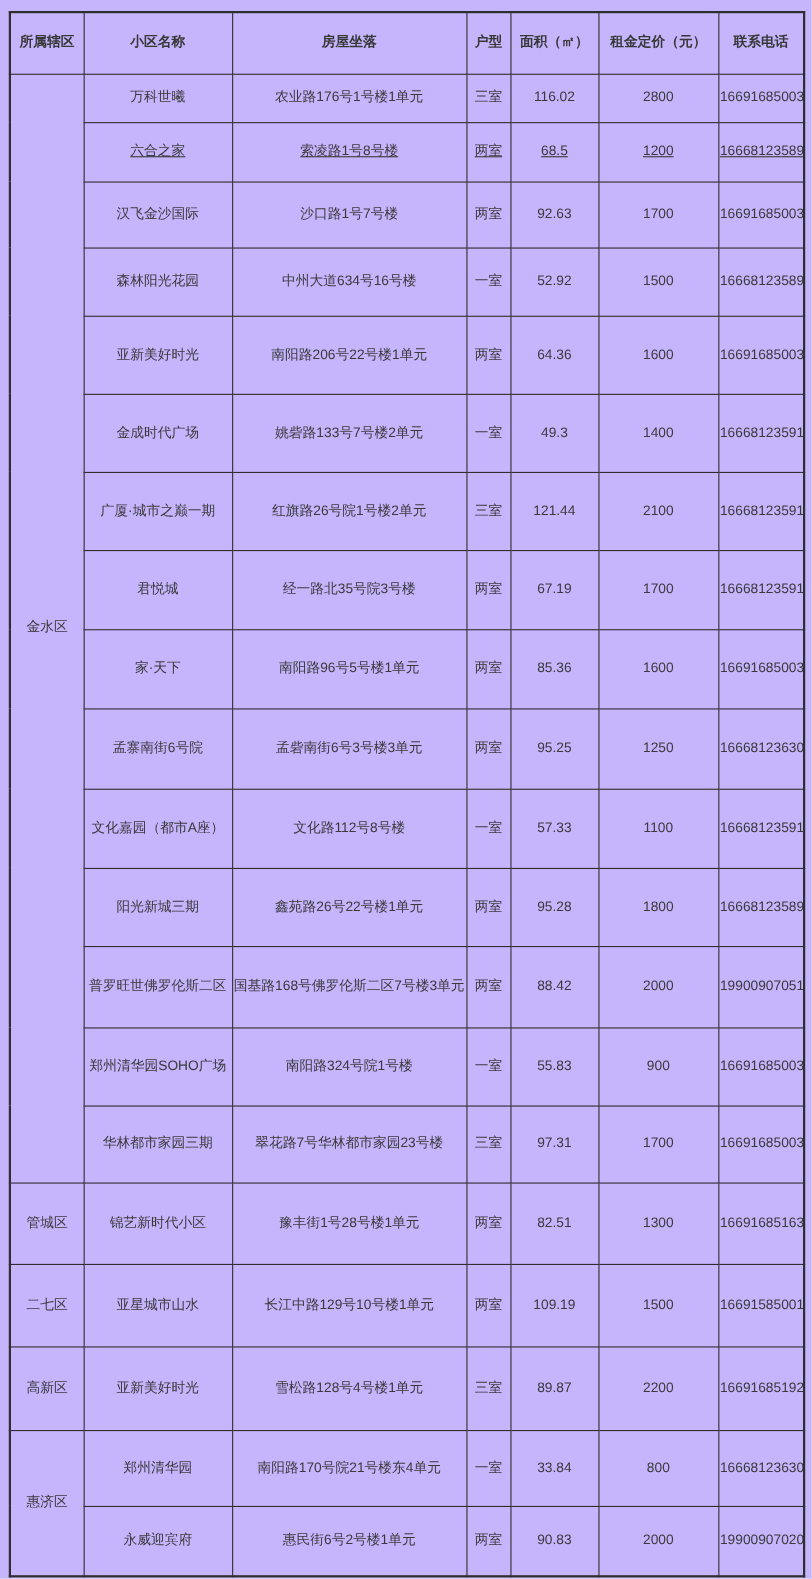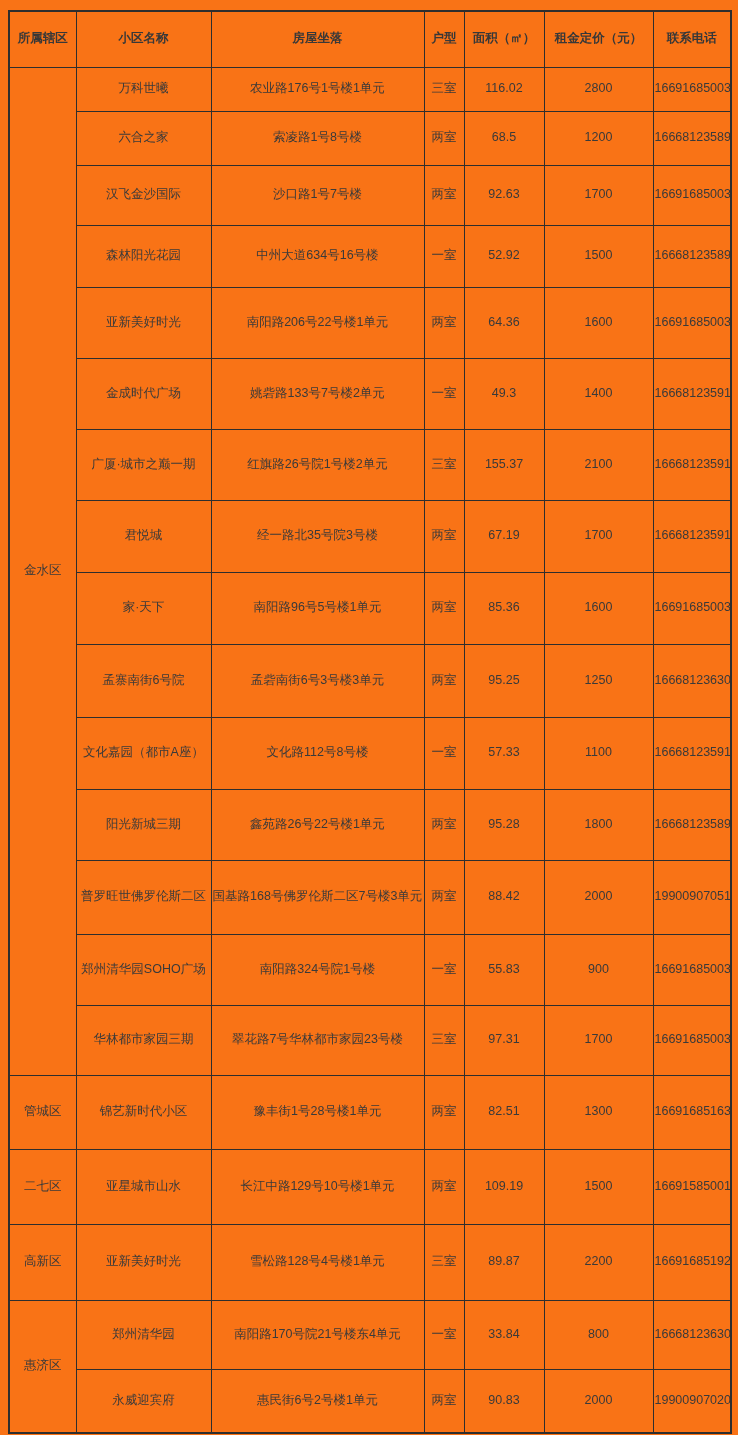--- a/index.html
+++ b/index.html
@@ -7,21 +7,21 @@
     padding: 0;
     background: #ffffff;
     font-family: "Liberation Sans", sans-serif;
     color: #3a3a3a;
   }
   .page {
     width: 738px;
     height: 1435px;
     box-sizing: border-box;
     padding: 10px 8px 0 8px;
-    background: #f97316;
+    background: #c4b5fd;
   }
   table.rental {
     border-collapse: collapse;
     table-layout: fixed;
     width: 722px;
     border: 2px solid #2e2e2e;
   }
   table.rental th,
   table.rental td {
     border: 1px solid #2e2e2e;
@@ -74,21 +74,21 @@
     <tbody id="table-body">
         <tr style="height: 44px;">
           <td rowspan="15" class="cell-district">金水区</td>
           <td class="cell-community-name">万科世曦</td>
           <td class="cell-address">农业路176号1号楼1单元</td>
           <td class="cell-unit-type">三室</td>
           <td class="cell-area">116.02</td>
           <td class="cell-rent">2800</td>
           <td class="cell-phone">16691685003</td>
         </tr>
-        <tr style="height: 54px;">
+        <tr style="height: 54px; text-decoration: underline;">
           <td class="cell-community-name">六合之家</td>
           <td class="cell-address">索凌路1号8号楼</td>
           <td class="cell-unit-type">两室</td>
           <td class="cell-area">68.5</td>
           <td class="cell-rent">1200</td>
           <td class="cell-phone">16668123589</td>
         </tr>
         <tr style="height: 60px; margin-left: 17px;">
           <td class="cell-community-name">汉飞金沙国际</td>
           <td class="cell-address">沙口路1号7号楼</td>
@@ -118,21 +118,21 @@
           <td class="cell-address">姚砦路133号7号楼2单元</td>
           <td class="cell-unit-type">一室</td>
           <td class="cell-area">49.3</td>
           <td class="cell-rent">1400</td>
           <td class="cell-phone">16668123591</td>
         </tr>
         <tr style="height: 71px;">
           <td class="cell-community-name">广厦·城市之巅一期</td>
           <td class="cell-address">红旗路26号院1号楼2单元</td>
           <td class="cell-unit-type">三室</td>
-          <td class="cell-area">155.37</td>
+          <td class="cell-area">121.44</td>
           <td class="cell-rent">2100</td>
           <td class="cell-phone">16668123591</td>
         </tr>
         <tr style="height: 72px;">
           <td class="cell-community-name">君悦城</td>
           <td class="cell-address">经一路北35号院3号楼</td>
           <td class="cell-unit-type">两室</td>
           <td class="cell-area">67.19</td>
           <td class="cell-rent">1700</td>
           <td class="cell-phone">16668123591</td>

